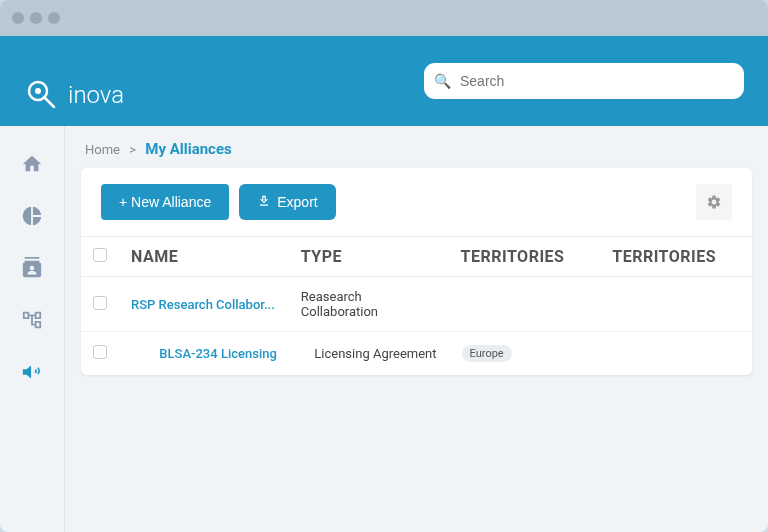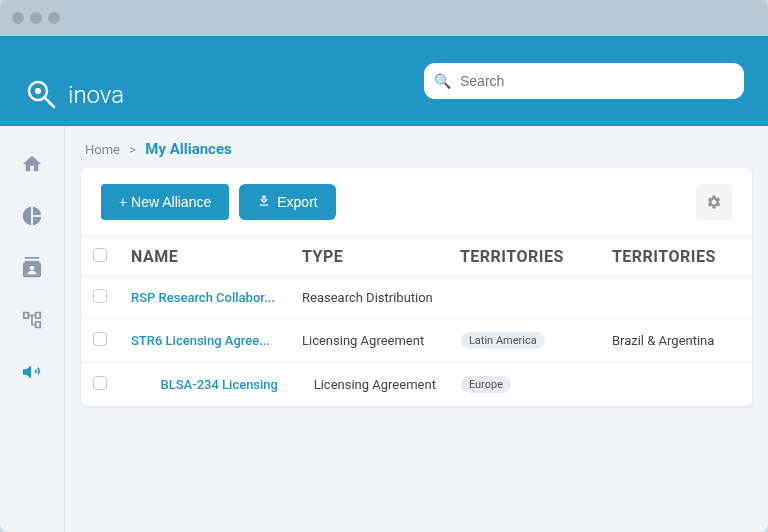--- a/index.html
+++ b/index.html
@@ -154,36 +154,25 @@
             <th class="type-col">TYPE</th>
             <th class="terr-col">TERRITORIES</th>
             <th class="exc-col">TERRITORIES</th>
           </tr>
         </thead>
         <tbody>
 
           <tr>
             <td><span class="checkbox"></span></td>
             <td><a href="#" class="row-link">RSP Research Collabor...</a></td>
-            <td>Reasearch Distribution</td>
+            <td>Reasearch Collaboration</td>
             <td></td>
             <td></td>
           </tr>
 
-          <tr>
-            <td><span class="checkbox"></span></td>
-            <td><a href="#" class="row-link">STR6 Licensing Agree...</a></td>
-            <td>Licensing Agreement</td>
-            <td>
-              <div class="tags-cell">
-                <span class="tag">Latin America</span>
-              </div>
-            </td>
-            <td>Brazil &amp; Argentina</td>
-          </tr>
 
 
 
           <tr>
             <td><span class="checkbox"></span></td>
             <td><a href="#" class="row-link">BLSA-234 Licensing</a></td>
             <td>Licensing Agreement</td>
             <td>
               <div class="tags-cell">
                 <span class="tag">Europe</span>

